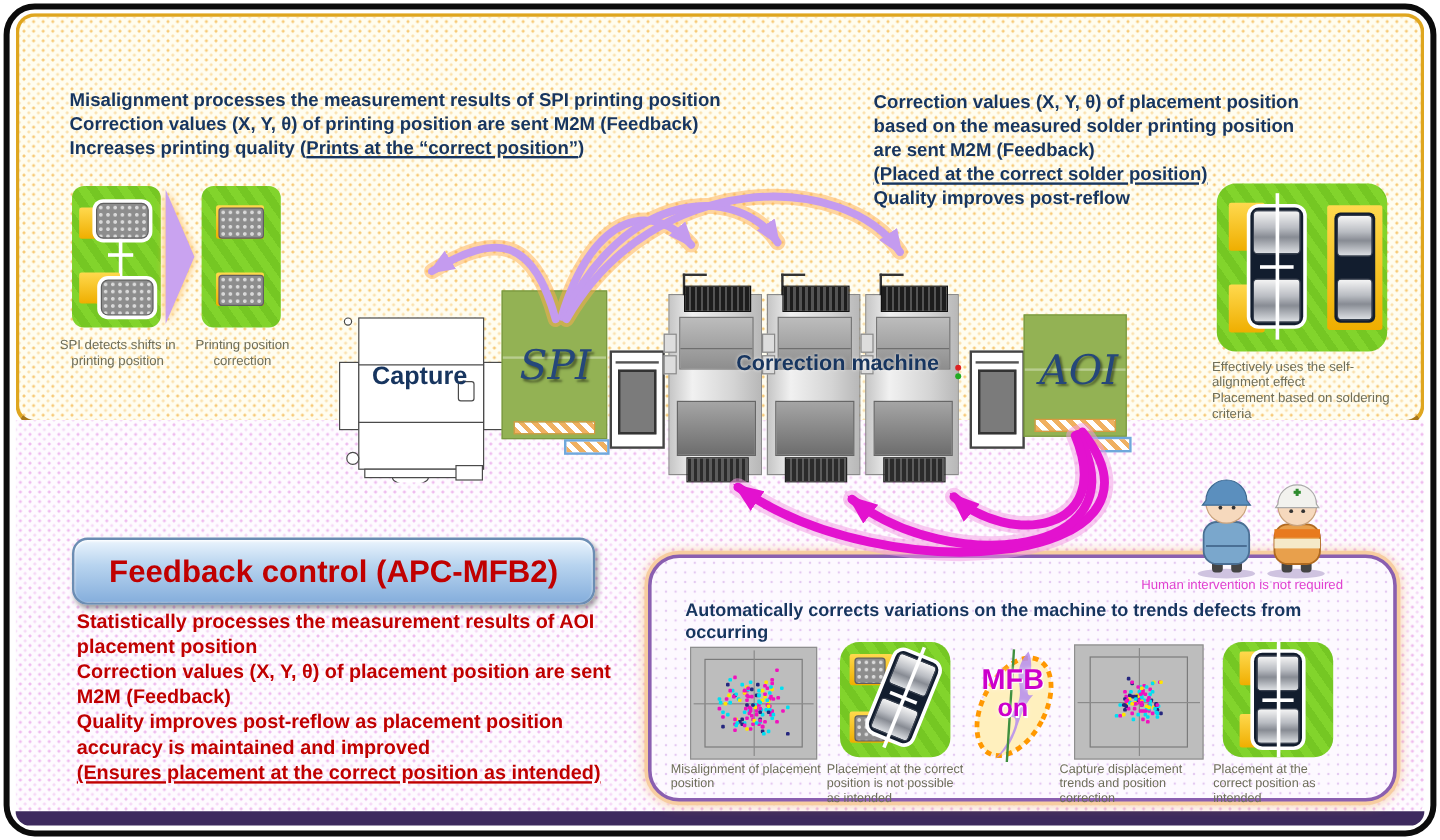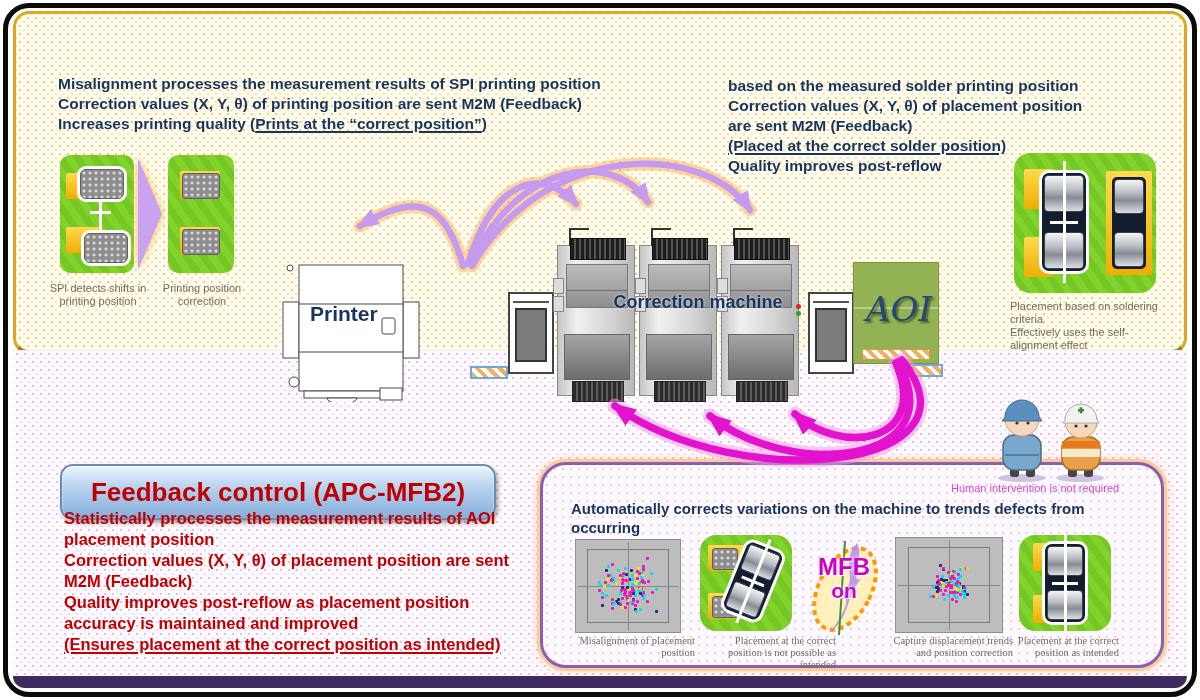--- a/index.html
+++ b/index.html
@@ -34,21 +34,21 @@
   .txt-red{position:absolute;color:#C00000;font-weight:bold;font-size:16.5px;line-height:21px;z-index:3;}
   .und{text-decoration:underline;text-decoration-thickness:2px;text-underline-offset:2px;}
   
   .pcb{position:absolute;background:repeating-linear-gradient(55deg,#82D42C 0 7px,#75C723 7px 14px);
        border-radius:10px;z-index:3;}
   .pad{position:absolute;background:linear-gradient(180deg,#FFD94E,#EFAE00);border-radius:2px;}
   .solder{position:absolute;background-color:#8d8d8d;border:1px solid #5f5f5f;border-radius:3px;
           background-image:radial-gradient(circle,#d9d9d9 1.4px,transparent 1.7px);background-size:6px 6px;}
   .solder.outl{box-shadow:0 0 0 3px #fff;border-radius:6px;}
   .cap{position:absolute;color:#6E6E5A;font-size:11px;line-height:13px;text-align:center;z-index:3;}
-  .capsm{position:absolute;color:#6E6E5A;font-size:10.5px;line-height:12px;text-align:right;z-index:3;font-family:Liberation Serif, serif;}
+  .capsm{position:absolute;color:#6E6E5A;font-size:10.5px;line-height:12px;text-align:left;z-index:3;}
   
   .chip{position:absolute;background:#121d2e;border-radius:5px;}
   .chip i{position:absolute;left:2px;right:2px;height:36%;border-radius:4px;border:1px solid #39414f;
           background:linear-gradient(180deg,#f5f5f5,#b9bcc2 40%,#878b93 62%,#dcdfe3);}
   .chip i.t{top:2px}.chip i.b{bottom:2px}
   .chip.outl{box-shadow:0 0 0 3px #fff;border-radius:7px;}
   .cross{position:absolute;inset:0;}
   .cross::before{content:"";position:absolute;left:50%;top:-12%;bottom:-12%;width:3px;margin-left:-1.5px;background:#fff;}
   .cross::after{content:"";position:absolute;top:50%;left:18%;right:18%;height:3px;margin-top:-1.5px;background:#fff;}
   
@@ -112,22 +112,22 @@
   <div class="sec-bot"></div>
   <div class="bot-bar"></div>
 
   <div class="txt-navy" style="left:58px;top:74px;width:660px;">
     <div>Misalignment processes the measurement results of SPI printing position</div>
     <div>Correction values (X, Y, θ) of printing position are sent M2M (Feedback)</div>
     <div><span>Increases printing quality (</span><span class="und">Prints at the “correct position”</span><span>)</span></div>
   </div>
 
   <div class="txt-navy" style="left:728px;top:76px;width:450px;">
+    <div>Correction values (X, Y, θ) of placement position</div>
     <div>based on the measured solder printing position</div>
-    <div>Correction values (X, Y, θ) of placement position</div>
     <div>are sent M2M (Feedback)</div>
     <div class="und">(Placed at the correct solder position)</div>
     <div>Quality improves post-reflow</div>
   </div>
 
   <div class="pcb" style="left:60px;top:155px;width:74px;height:118px;">
     <div class="pad" style="left:6px;top:18px;width:34px;height:26px;"></div>
     <div class="solder outl" style="left:20px;top:14px;width:42px;height:28px;"></div>
     <div style="position:absolute;left:39px;top:44px;width:3px;height:32px;background:#fff;"></div>
     <div style="position:absolute;left:30px;top:56px;width:21px;height:3px;background:#fff;"></div>
@@ -152,41 +152,45 @@
         <i class="b"></i>
         <div class="cross"></div>
     </div>
     <div class="pad" style="left:92px;top:18px;width:46px;height:104px;"></div>
     <div class="chip" style="left:98px;top:24px;width:34px;height:92px;">
       <i class="t"></i>
         <i class="b"></i>
     </div>
   </div>
   <div class="cap" style="left:1010px;top:300px;width:152px;text-align:left;">
+    <div>Effectively uses the self-alignment effect</div>
     <div>Placement based on soldering criteria</div>
-    <div>Effectively uses the self-alignment effect</div>
   </div>
 
   <div class="mc" style="left:282px;top:260px;width:138px;height:142px;">
     <svg width="138" height="142" viewBox="0 0 138 142">
       <rect x="1" y="42" width="16" height="56" fill="#fff" stroke="#4a4a4a"></rect>
       <rect x="121" y="42" width="16" height="56" fill="#fff" stroke="#4a4a4a"></rect>
       <rect x="17" y="5" width="104" height="126" fill="#fff" stroke="#4a4a4a"></rect>
       <line x1="17" y1="44" x2="121" y2="44" stroke="#4a4a4a"></line>
       <line x1="17" y1="92" x2="121" y2="92" stroke="#4a4a4a"></line>
       <rect x="100" y="58" width="13" height="16" rx="2" fill="#fff" stroke="#4a4a4a"></rect>
       <circle cx="8" cy="8" r="3" fill="#fff" stroke="#4a4a4a"></circle>
       <circle cx="12" cy="122" r="5" fill="#fff" stroke="#4a4a4a"></circle>
       <rect x="22" y="131" width="82" height="7" fill="#fff" stroke="#4a4a4a"></rect>
       <rect x="98" y="128" width="22" height="12" fill="#fff" stroke="#4a4a4a"></rect>
       <path d="M45 138 h30 a15 6 0 0 1 -30 0 z" fill="#fff" stroke="#4a4a4a"></path>
     </svg>
-    <div class="mlabel" style="left:28px;top:42px;font-size:21px;">Printer</div>
-  </div>
-
+    <div class="mlabel" style="left:28px;top:42px;font-size:21px;">Capture</div>
+  </div>
+
+  <div class="greenbox" style="left:418px;top:242px;width:86px;height:122px;">
+    <div class="serifl" style="position:absolute;left:14px;top:42px;">SPI</div>
+    <div class="strip"></div>
+  </div>
   <div class="hatch-sm" style="left:470px;top:366px;width:34px;"></div>
 
   <div class="conveyor" style="left:508px;top:292px;">
       <div class="inner"></div>
     </div>
 
   <div class="pm" style="left:557px;top:238px;">
     <div class="bodyx"></div>
       <div class="antenna"></div>
       <div class="feedtop"></div>
@@ -223,21 +227,21 @@
   <div class="conveyor" style="left:808px;top:292px;">
       <div class="inner"></div>
     </div>
 
   <div class="greenbox" style="left:853px;top:262px;width:84px;height:100px;">
     <div class="serifl" style="position:absolute;left:12px;top:26px;">AOI</div>
     <div class="strip"></div>
   </div>
   <div class="hatch-sm" style="left:905px;top:364px;width:34px;"></div>
 
-  <div class="btn red" style="left:60px;top:464px;width:432px;height:52px;">
+  <div class="btn red" style="left:60px;top:448px;width:432px;height:52px;">
     <span>Feedback control (APC-MFB2)</span>
   </div>
   <div class="txt-red" style="left:64px;top:508px;width:478px;">
     <div>Statistically processes the measurement results of AOI placement position</div>
     <div>Correction values (X, Y, θ) of placement position are sent M2M (Feedback)</div>
     <div>Quality improves post-reflow as placement position accuracy is maintained and improved</div>
     <div class="und">(Ensures placement at the correct position as intended)</div>
   </div>
 
   <div class="panel">
@@ -387,21 +391,21 @@
       <div class="pad" style="left:8px;top:10px;width:36px;height:26px;"></div>
       <div class="solder" style="left:12px;top:13px;width:24px;height:20px;"></div>
       <div class="pad" style="left:8px;top:58px;width:36px;height:26px;"></div>
       <div class="solder" style="left:12px;top:61px;width:24px;height:20px;"></div>
       <div class="chip outl" style="left:34px;top:10px;width:38px;height:72px;transform:rotate(22deg);">
         <i class="t"></i>
           <i class="b"></i>
           <div class="cross"></div>
       </div>
     </div>
-    <div class="capsm" style="left:146px;top:170px;width:116px;margin-left:31px;">Placement at the correct position is not possible as intended</div>
+    <div class="capsm" style="left:146px;top:170px;width:116px;">Placement at the correct position is not possible as intended</div>
 
     <div style="position:absolute;left:252px;top:76px;width:98px;height:94px;">
       <svg width="98" height="94" viewBox="0 0 98 94">
         <ellipse cx="50" cy="48" rx="26" ry="44" transform="rotate(28 50 48)" fill="#FFF0BE" stroke="#FF9800" stroke-width="4" stroke-dasharray="5 4"></ellipse>
         <path d="M62 2 C 42 26 68 34 44 58 C 58 50 50 74 34 92 C 56 76 50 56 66 38 C 54 42 70 18 62 2 z" fill="#B58CF0" opacity="0.85"></path>
         <line x1="50" y1="0" x2="44" y2="94" stroke="#3F8F3F" stroke-width="2"></line>
       </svg>
       <div class="mfbtxt" style="left:12px;top:14px;width:74px;font-size:24px;">
         <div>MFB</div>
         <div style="font-size:21px;">on</div>

